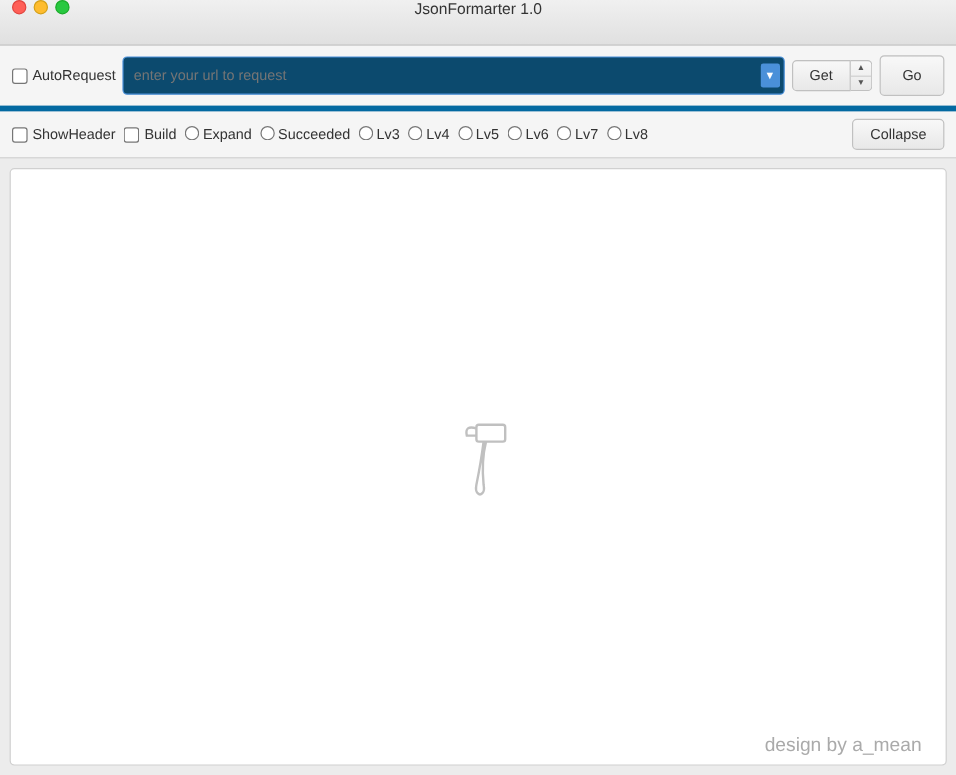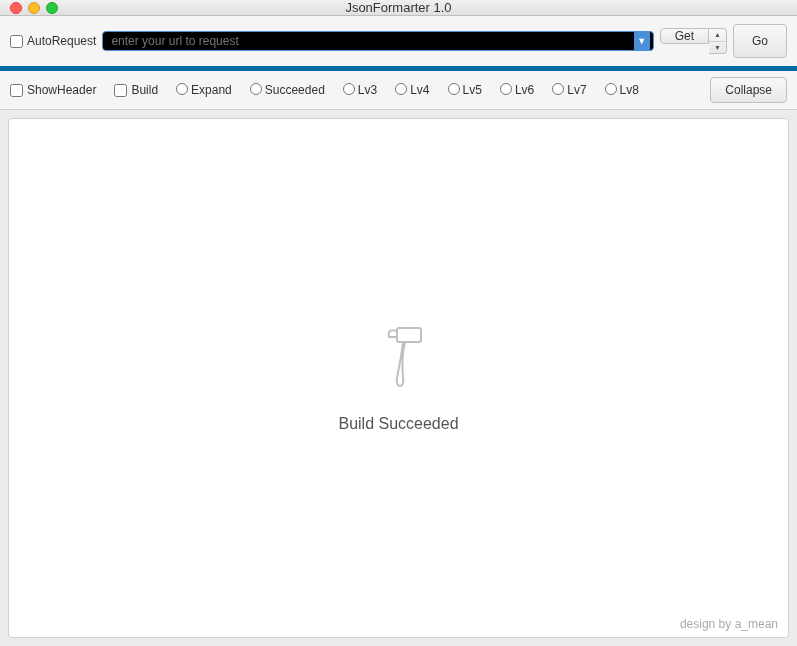--- a/index.html
+++ b/index.html
@@ -13,23 +13,22 @@
       background: #ececec;
       width: 797px;
       height: 646px;
       overflow: hidden;
       display: flex;
       flex-direction: column;
     }
 
     .title-bar {
       background: linear-gradient(to bottom, #f0f0f0, #e0e0e0);
-      height: 16px;
-      display: flex;
-      align-items: center;
+      height: 38px;
+      display: flex;
       justify-content: center;
       border-bottom: 1px solid #c0c0c0;
       position: relative;
       flex-shrink: 0;
     }
 
     .title-bar-title {
       font-size: 13px;
       color: #333;
       font-weight: 500;
@@ -71,21 +70,21 @@
       padding: 8px 10px;
       display: flex;
       align-items: center;
       gap: 6px;
       flex-shrink: 0;
     }
 
     .toolbar-row2 {
       display: flex;
       align-items: center;
-      gap: 18px;
+      gap: 7px;
       padding: 6px 10px;
       background: #f5f5f5;
       border-bottom: 1px solid #d0d0d0;
       flex-shrink: 0;
     }
 
     .checkbox-label {
       display: flex;
       align-items: center;
       gap: 4px;
@@ -106,49 +105,49 @@
       cursor: pointer;
     }
 
     .url-input-wrapper {
       flex: 1;
       position: relative;
     }
 
     .url-input {
       width: 100%;
-      height: 20px;
+      height: 32px;
       border: 1.5px solid #4a90d9;
       border-radius: 4px;
       padding: 0 24px 0 8px;
       font-size: 12px;
       color: #999;
       outline: none;
-      background: #000000;
+      background: #0c4a6e;
     }
 
     .dropdown-arrow {
       position: absolute;
       right: 4px;
       top: 50%;
       transform: translateY(-50%);
       width: 16px;
       height: 20px;
       background: #4a90d9;
       border-radius: 2px;
       display: flex;
       align-items: center;
       justify-content: center;
       cursor: pointer;
       color: white;
       font-size: 9px;
     }
 
     .method-btn {
-      height: 16px;
+      height: 26px;
       padding: 0 14px;
       border: 1px solid #c0c0c0;
       border-radius: 4px 0 0 4px;
       background: linear-gradient(to bottom, #f8f8f8, #e8e8e8);
       font-size: 12px;
       cursor: pointer;
       color: #333;
     }
 
     .method-stepper {
@@ -236,22 +235,22 @@
     }
 
     .build-text {
       font-size: 16px;
       color: #555;
     }
 
     .design-credit {
       position: absolute;
       bottom: 6px;
-      right: 10px;
-      font-size: 12px;
+      right: 20px;
+      font-size: 16px;
       color: #aaa;
     }
 
     .method-group {
       display: flex;
     }
   </style>
 </head>
 <body>
 
@@ -346,17 +345,16 @@
   <div class="build-succeeded">
 
     <svg class="hammer-icon" viewBox="0 0 60 80" fill="none" xmlns="http://www.w3.org/2000/svg">
 
       <rect x="28" y="5" width="24" height="14" rx="2" stroke="#c0c0c0" stroke-width="2" fill="none"></rect>
 
       <path d="M28 8 Q18 5 20 14 L28 14" stroke="#c0c0c0" stroke-width="2" fill="none"></path>
 
       <path d="M34 19 Q32 35 28 55 Q27 60 29 62 Q31 64 33 62 Q35 60 34 55 Q32 35 36 19" stroke="#c0c0c0" stroke-width="2" fill="none"></path>
     </svg>
-    <span class="build-text">Build Succeeded</span>
   </div>
 
   <div class="design-credit">design by a_mean</div>
 </div>
 
 </body></html>

